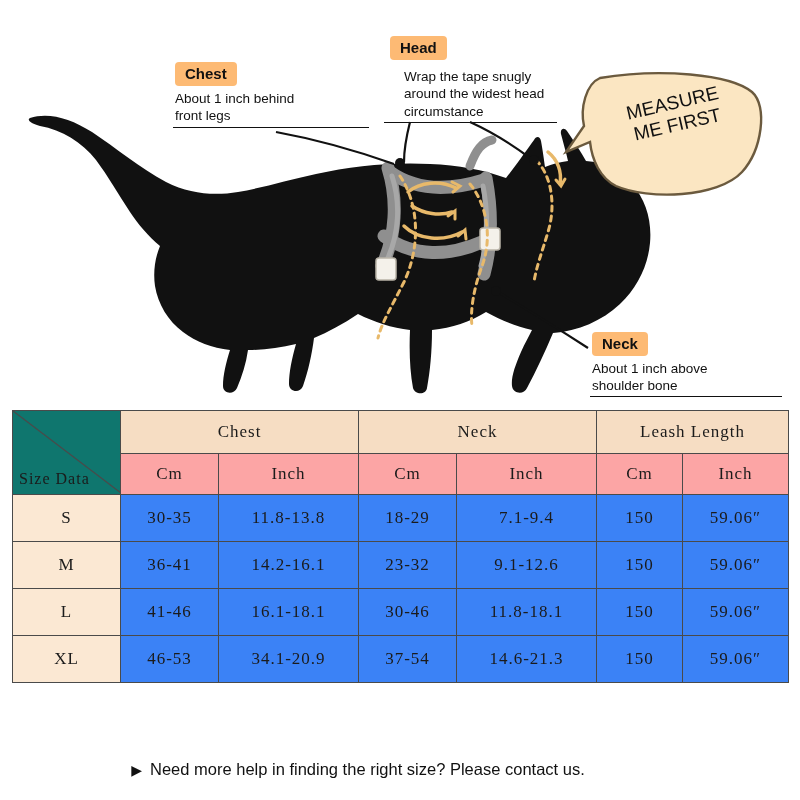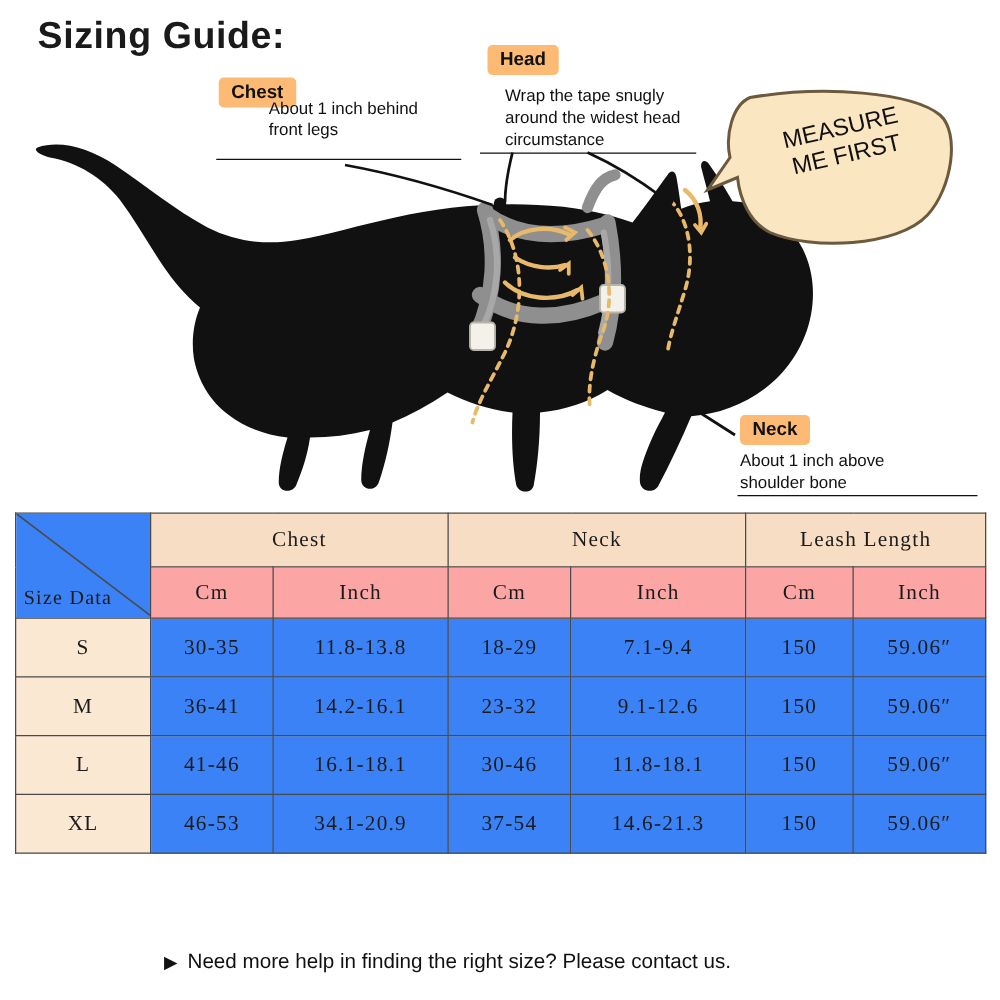--- a/index.html
+++ b/index.html
@@ -58,21 +58,21 @@
   .chip-neck  { left: 592px; top: 332px; }
 
   .note {
     position: absolute;
     font-family: "Liberation Sans", sans-serif;
     font-size: 13.5px;
     line-height: 1.28;
     color: #111;
     white-space: pre-line;
   }
-  .note-chest { left: 175px; top: 78px; width: 200px; margin-left: 40px; }
+  .note-chest { left: 175px; top: 90px; width: 200px; }
   .note-head  { left: 404px; top: 68px; width: 185px; }
   .note-neck  { left: 592px; top: 360px; width: 190px; }
 
   
   .underline {
     position: absolute;
     height: 1px;
     background: #111;
   }
   .ul-chest { left: 173px; top: 127px; width: 196px; }
@@ -112,21 +112,21 @@
     font-size: 17px;
     color: #1b1b1b;
     font-weight: normal;
     letter-spacing: 1px;
     height: 44px;
   }
   thead td.hdr-major { background: #f6ddc3; height: 40px; }
   thead td.hdr-minor { background: #fca5a5; height: 38px; }
   .corner-cell {
     position: relative;
-    background: #3b82f6;
+    background: #0f766e;
     padding: 0;
   }
   .corner-cell .diag {
     position: absolute;
     left: 0; top: 0;
     width: 100%; height: 100%;
     overflow: hidden;
   }
   .corner-cell .diag svg { display: block; }
   .corner-label {
@@ -154,21 +154,20 @@
     display: inline-block;
     margin-right: 8px;
     font-size: 14px;
   }
 </style>
 </head>
 <body>
 
 <div class="page">
 
-  <div class="title">Sizing Guide:</div>
 
   <svg class="illus" viewBox="0 0 800 410" xmlns="http://www.w3.org/2000/svg">
 
     <g>
       <path fill="#111111" d="
         M30,118
         C48,112 70,118 92,132
         C116,148 140,168 166,182
         C190,194 214,196 238,192
         C262,188 288,180 316,174

